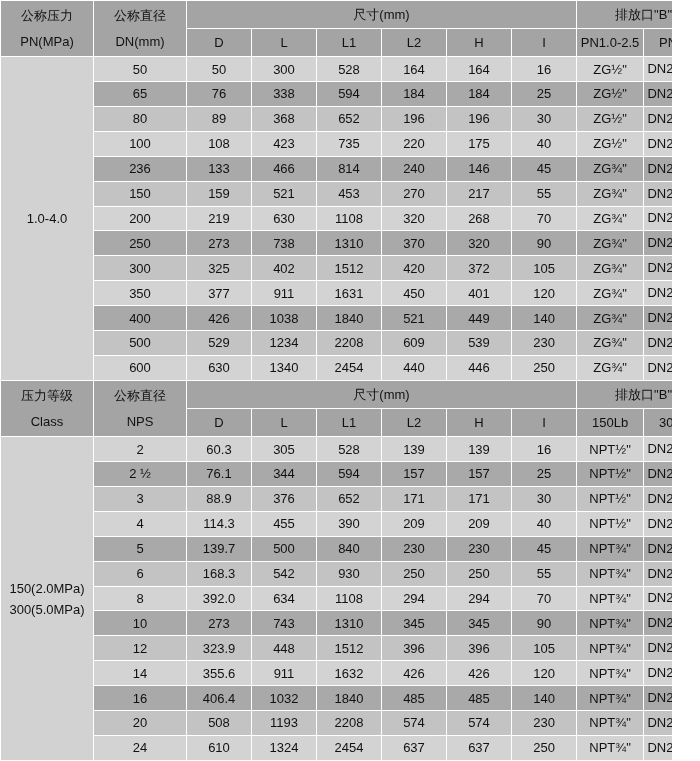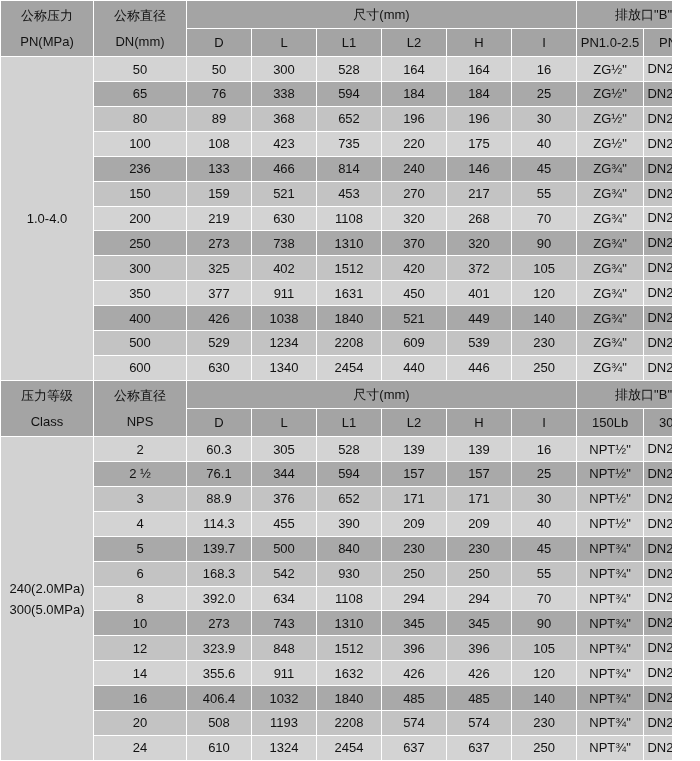--- a/index.html
+++ b/index.html
@@ -255,21 +255,21 @@
         <th>L</th>
         <th>L1</th>
         <th>L2</th>
         <th>H</th>
         <th>I</th>
         <th>150Lb</th>
         <th>300Lb</th>
       </tr>
     <tr class="row-light">
     <td class="group-cell" rowspan="13">
-            <div>240(2.0MPa)</div>
+            <div>150(2.0MPa)</div>
             <div>300(5.0MPa)</div>
           </td>
           <td>2</td>
     <td>60.3</td>
     <td>305</td>
     <td>528</td>
     <td>139</td>
     <td>139</td>
     <td>16</td>
     <td>NPT½"</td>
@@ -348,21 +348,21 @@
     <td>1310</td>
     <td>345</td>
     <td>345</td>
     <td>90</td>
     <td>NPT¾"</td>
     <td>DN20凸面</td>
   </tr>
         <tr class="row-mid">
     <td>12</td>
     <td>323.9</td>
-    <td>848</td>
+    <td>448</td>
     <td>1512</td>
     <td>396</td>
     <td>396</td>
     <td>105</td>
     <td>NPT¾"</td>
     <td>DN20凸面</td>
   </tr>
         <tr class="row-light">
     <td>14</td>
     <td>355.6</td>

